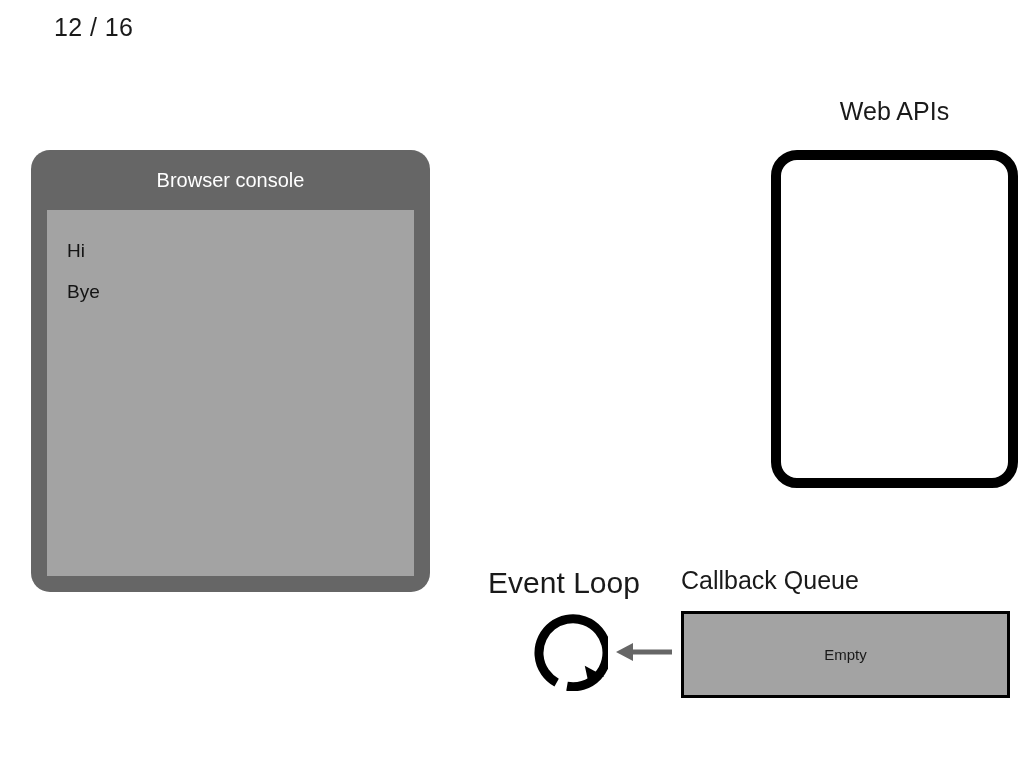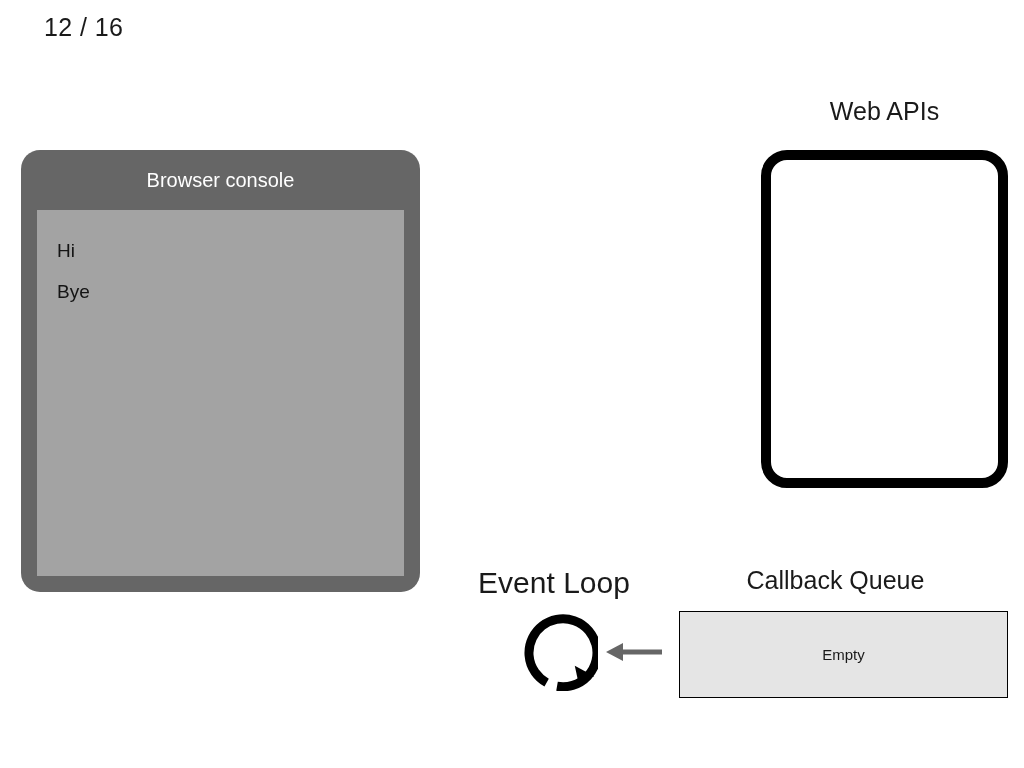--- a/index.html
+++ b/index.html
@@ -10,21 +10,21 @@
     width: 1024px;
     height: 768px;
     background: #ffffff;
     font-family: "Liberation Sans", sans-serif;
     color: #1a1a1a;
     overflow: hidden;
     position: relative;
   }
   .stage {
     position: absolute;
-    left: 2px;
+    left: 12px;
     top: 0;
     width: 828px;
     height: 768px;
     padding-left: 18px;
   }
 
   
   .slide-counter {
     position: absolute;
     left: 42px;
@@ -155,34 +155,33 @@
     height: 28px;
   }
 
   
   .title-callback-queue {
     position: absolute;
     left: 669px;
     top: 566px;
     width: 329px;
     font-size: 25px;
-    text-align: center;
+    text-align: left;
     color: #1a1a1a;
     white-space: nowrap;
   }
   .callback-queue {
     position: absolute;
     left: 669px;
     top: 611px;
     width: 329px;
     height: 87px;
-    background: #e5e5e5;
-    border: 1px solid #000000;
-    box-sizing: border-box;
-    margin-left: 8px;
+    background: #a3a3a3;
+    border: 3px solid #000000;
+    box-sizing: border-box;
   }
   .queue-empty-label {
     position: absolute;
     left: 0;
     top: 0;
     width: 100%;
     height: 100%;
     display: flex;
     align-items: center;
     justify-content: center;

